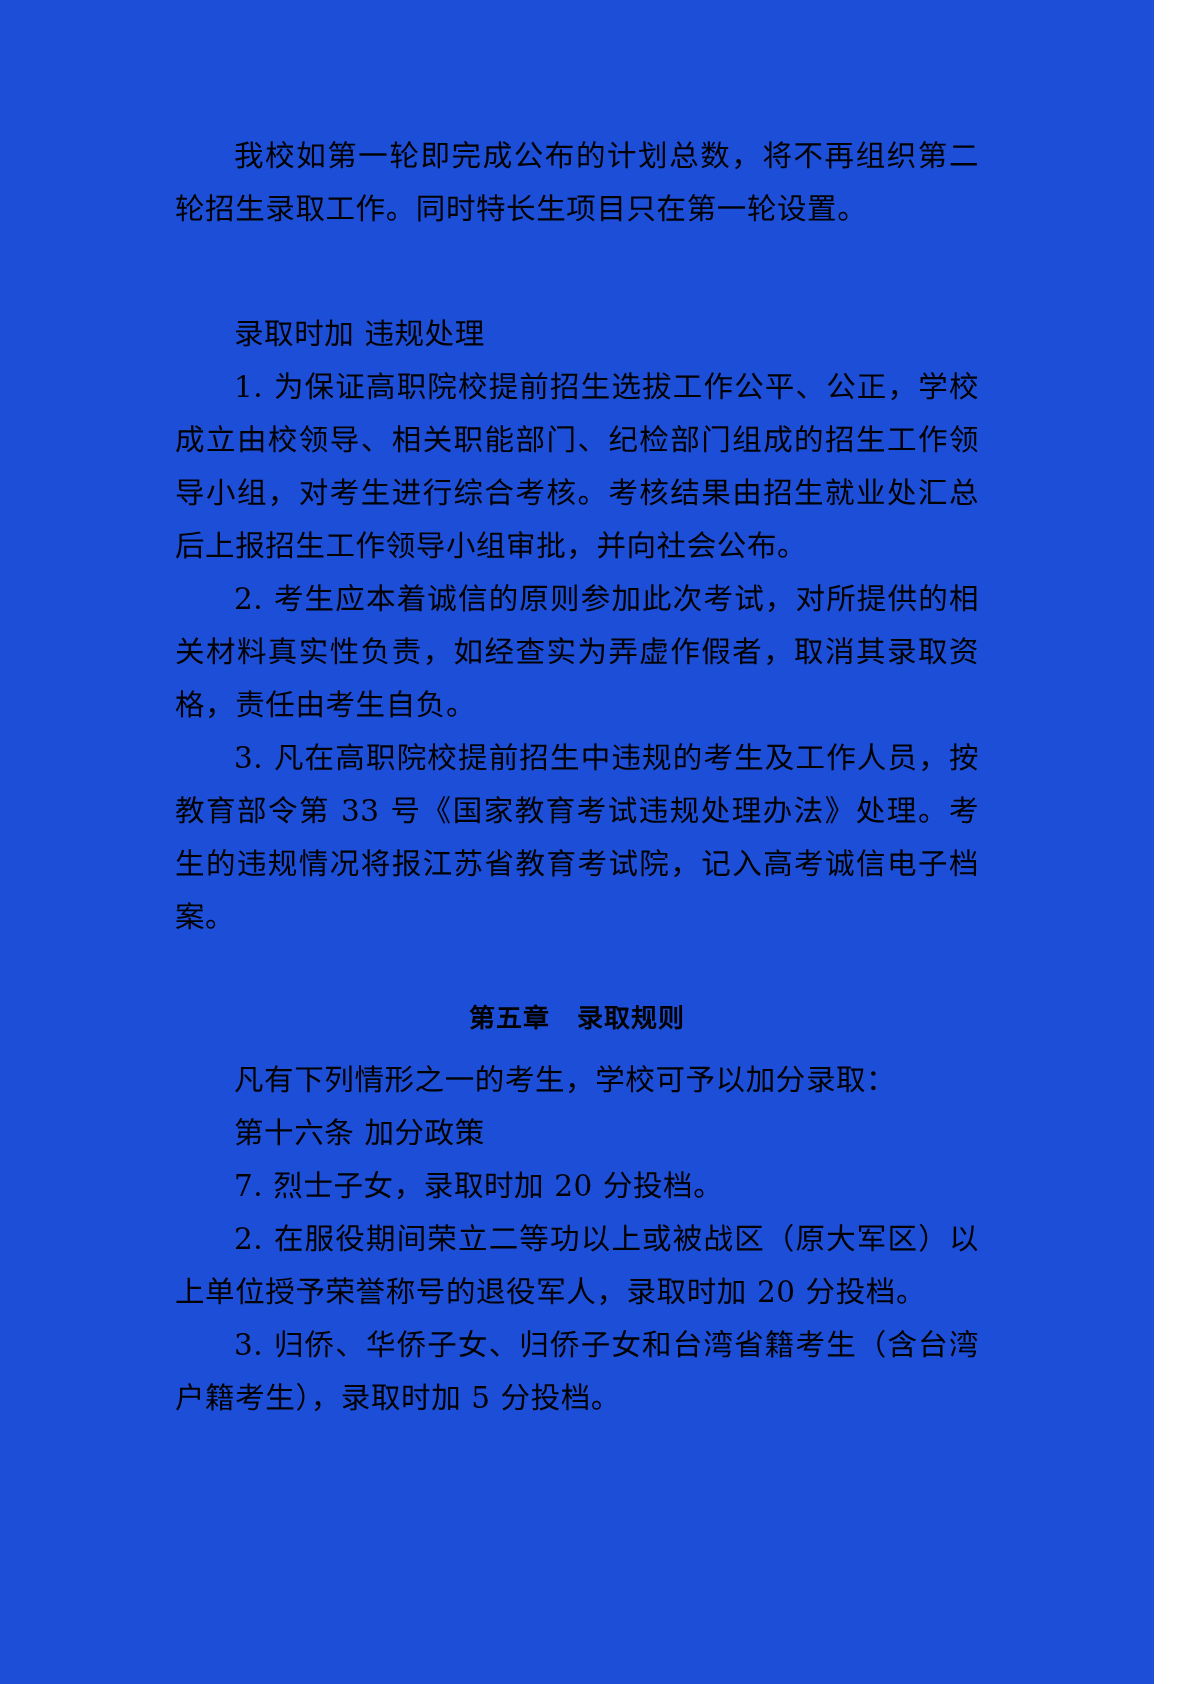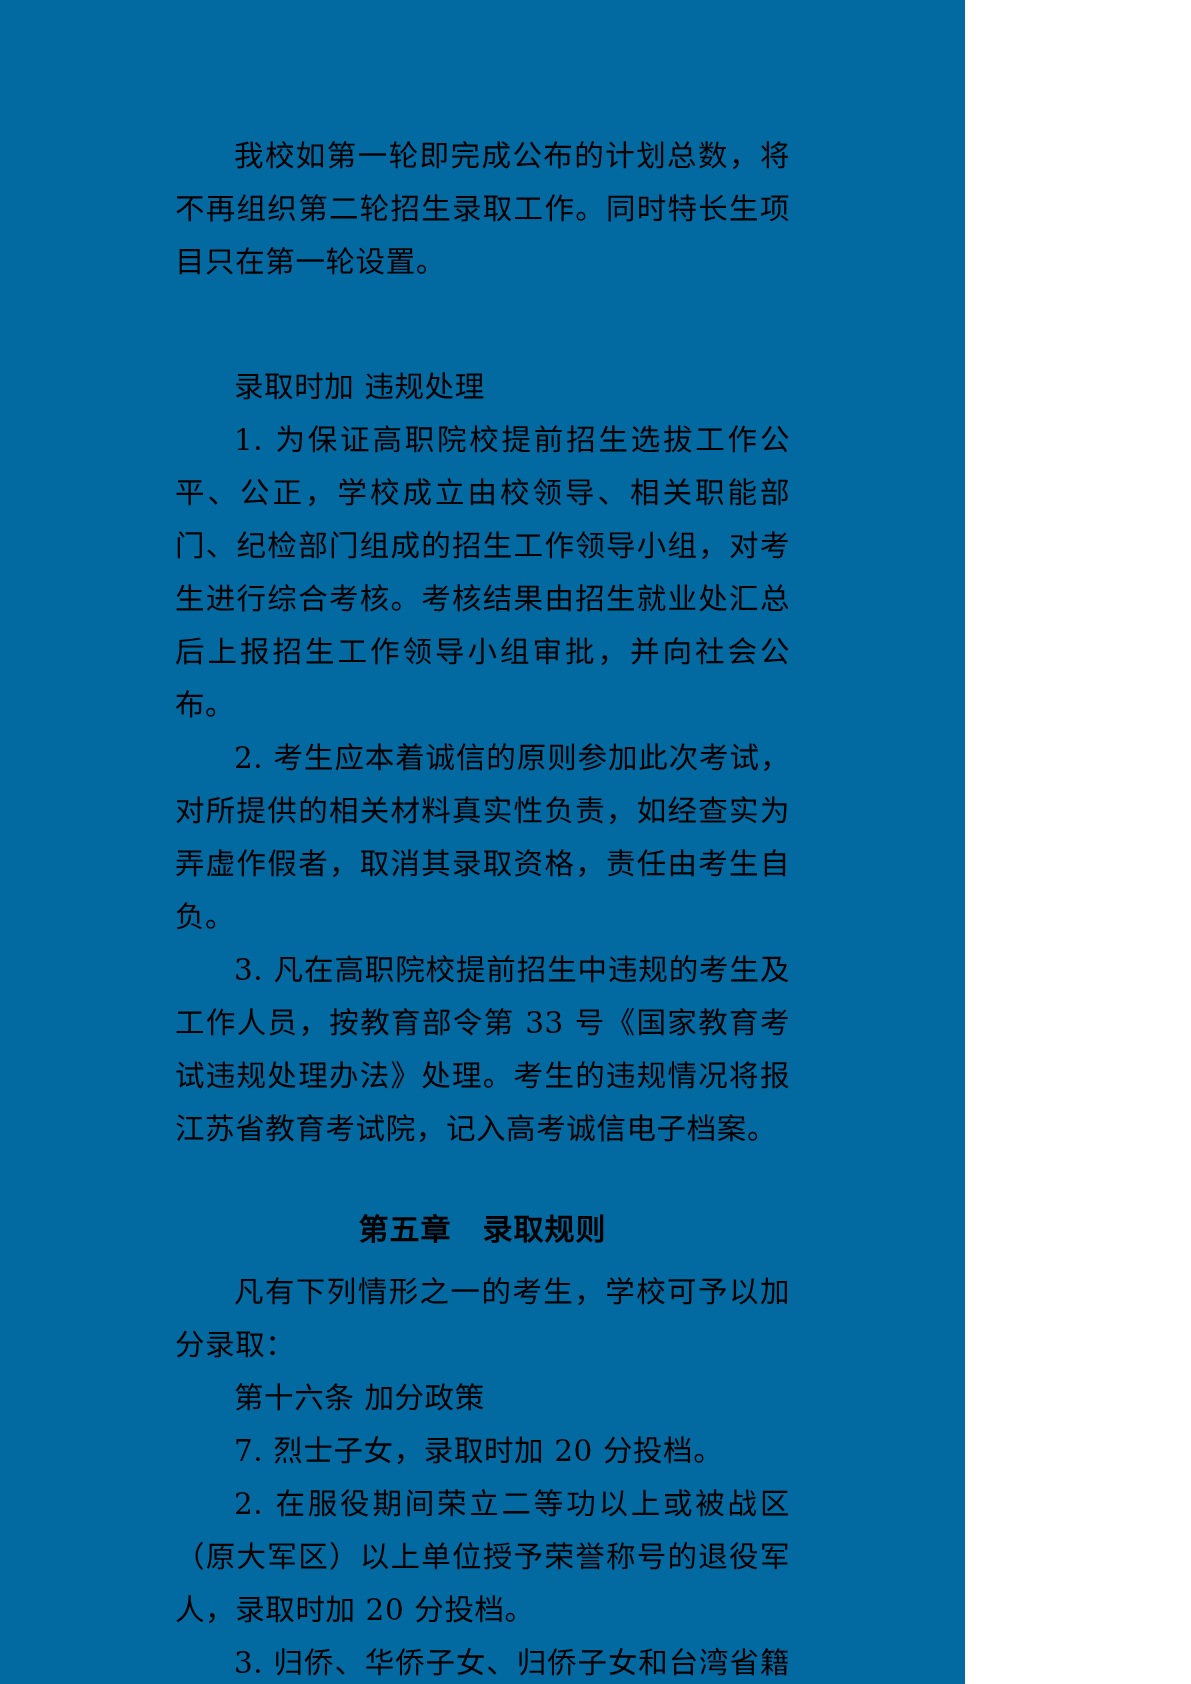--- a/index.html
+++ b/index.html
@@ -9,45 +9,45 @@
   }
   body {
     width: 1191px;
     height: 1684px;
     font-family: "DejaVu Serif", "Liberation Serif", serif;
     color: #000000;
     -webkit-font-smoothing: antialiased;
   }
   .page {
     position: relative;
-    width: 965px;
+    width: 1154px;
     height: 1684px;
     box-sizing: border-box;
     padding: 130px 175px 118px 175px;
-    background: #0369a1;
+    background: #1d4ed8;
   }
   .doc-body {
     font-size: 29.5px;
     line-height: 53px;
     text-align: justify;
     text-justify: inter-ideograph;
     letter-spacing: 0.6px;
   }
   p {
     margin: 0;
   }
   .para {
     text-indent: 2em;
   }
   .gap-lg {
     height: 72px;
   }
   .chapter-heading {
     text-align: center;
-    font-size: 30px;
+    font-size: 26px;
     font-weight: bold;
     line-height: 56px;
     letter-spacing: 1px;
     margin: 0;
   }
   .heading-gap-before {
     height: 46px;
   }
   .heading-gap-after {
     height: 8px;

